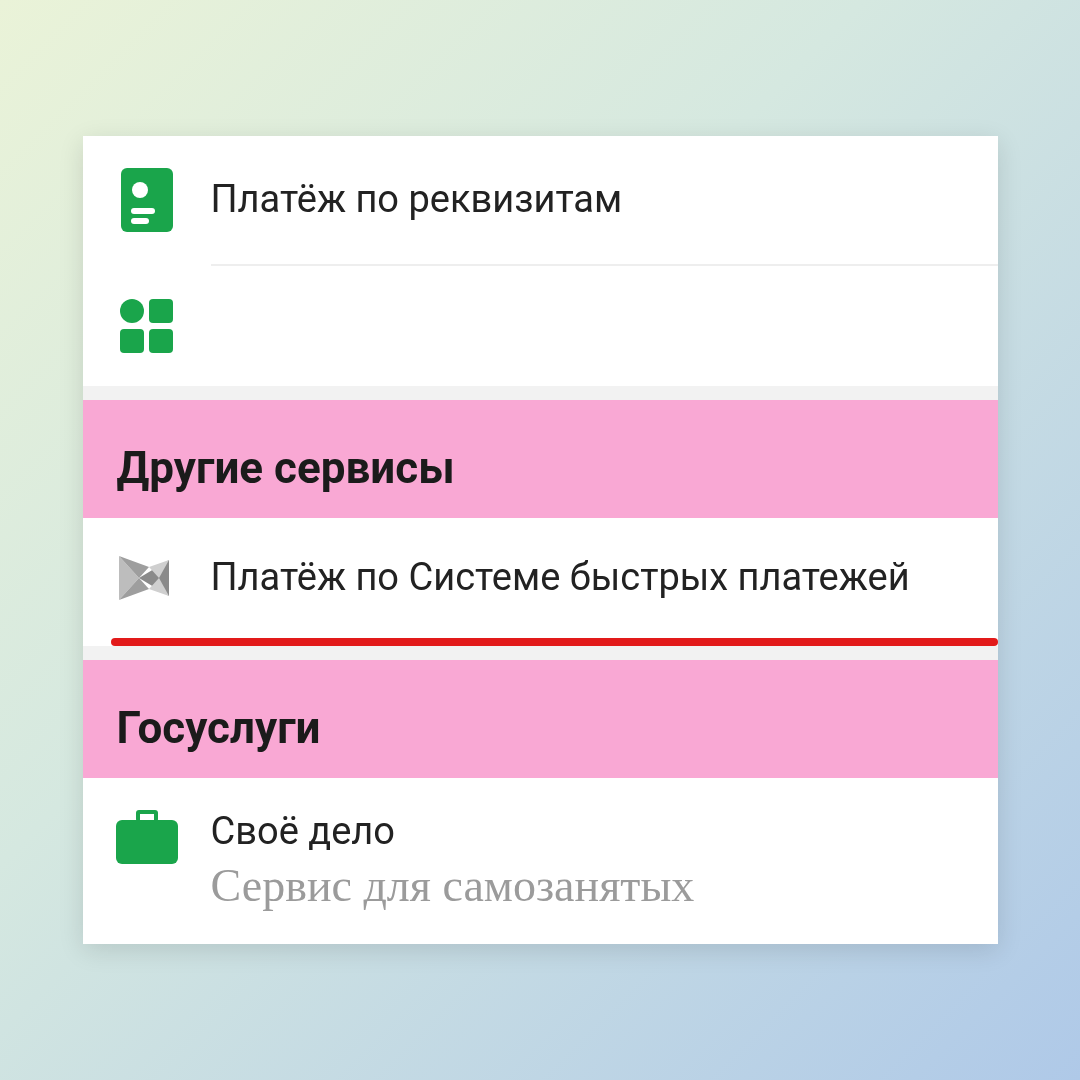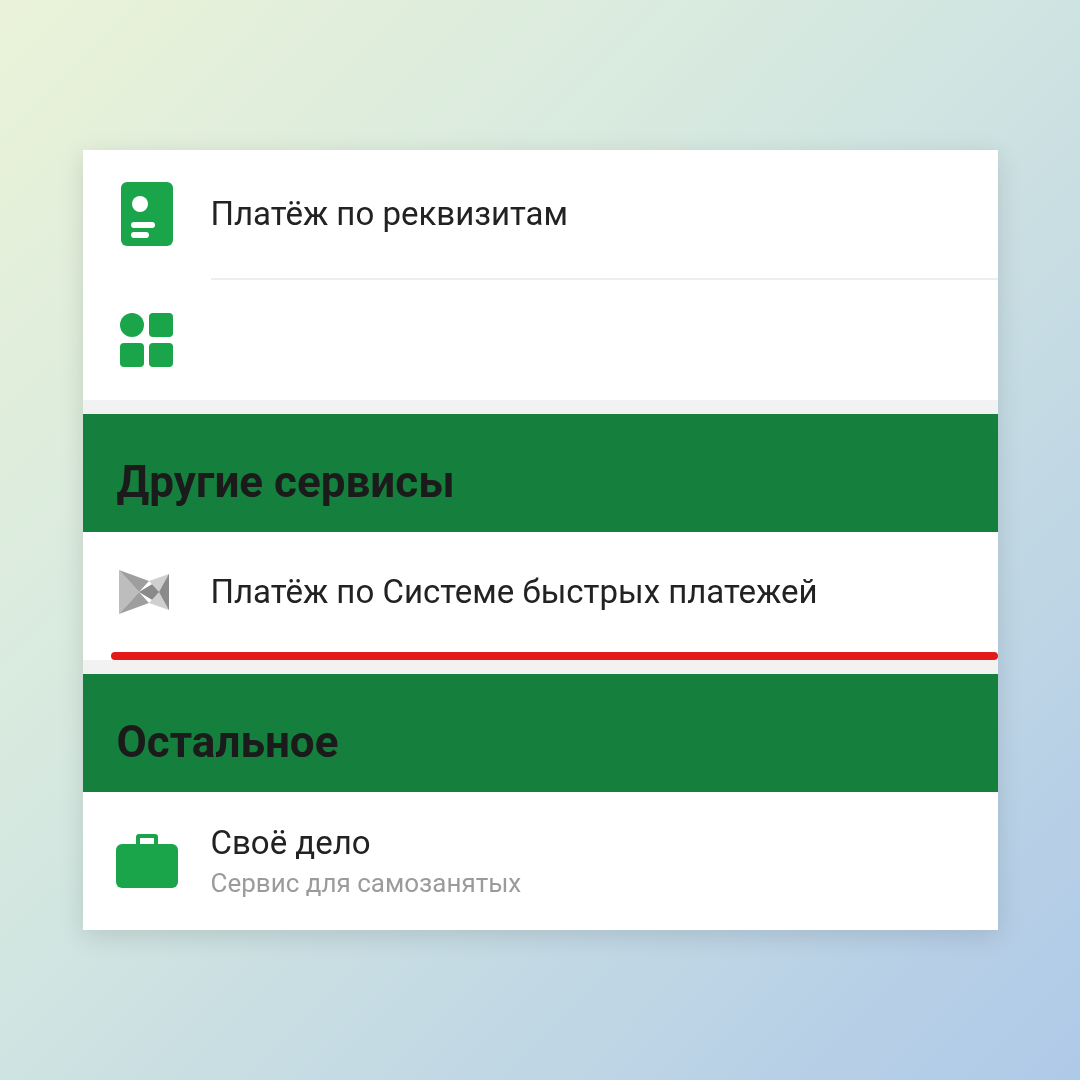--- a/index.html
+++ b/index.html
@@ -17,27 +17,27 @@
     box-shadow: 0 6px 24px rgba(0,0,0,.12);
     overflow: hidden;
   }
   .section        { background:#fff; }
   .section + .section { margin-top: 14px; }
   .row {
     display:flex; align-items:center;
     padding: 32px 34px 32px 28px;
     cursor:pointer;
   }
-  .row.two-line   { align-items:center; }
+  .row.two-line   { align-items:flex-start; }
   .icon-wrap      { width:72px; display:flex; justify-content:center; flex-shrink:0; }
   .row .texts     { margin-left:28px; flex:1; }
-  .label          { font-size:33px; color:#222; line-height:1.15; }
-  .sub            { font-size:26px; color:#9b9b9b; margin-top:6px; }
+  .label          { font-size:38px; color:#222; line-height:1.15; }
+  .sub            { font-size:46px; color:#9b9b9b; margin-top:6px;font-family:Liberation Serif, serif; }
   .header         { font-size:44px; font-weight:700; color:#1b1b1b;
-                    padding:42px 34px 24px 34px; background:#15803d; }
+                    padding:42px 34px 24px 34px; background:#f9a8d4; }
   .divider        { height:2px; background:#eee; margin-left:128px; }
   .underline      { height:8px; background:#e21a1a; border-radius:4px;
                     margin:0 0 8px 28px; }
 
   
   svg { display:block; }
   .ic-green { fill:#1aa54b; }
 </style>
 </head>
 <body>
@@ -89,21 +89,21 @@
         </svg>
       </span>
       <div class="texts">
         <div class="label">Платёж по Системе быстрых платежей</div>
       </div>
     </div>
     <div class="underline"></div>
   </div>
 
   <div class="section">
-    <div class="header">Остальное</div>
+    <div class="header">Госуслуги</div>
 
     <div class="row two-line">
       <span class="icon-wrap">
         <svg width="62" height="54" viewBox="0 0 62 54">
           <rect x="20" y="0" width="22" height="12" rx="3" class="ic-green"></rect>
           <rect x="24" y="4" width="14" height="8" fill="#fff"></rect>
           <rect x="0" y="10" width="62" height="44" rx="6" class="ic-green"></rect>
         </svg>
       </span>
       <div class="texts">

